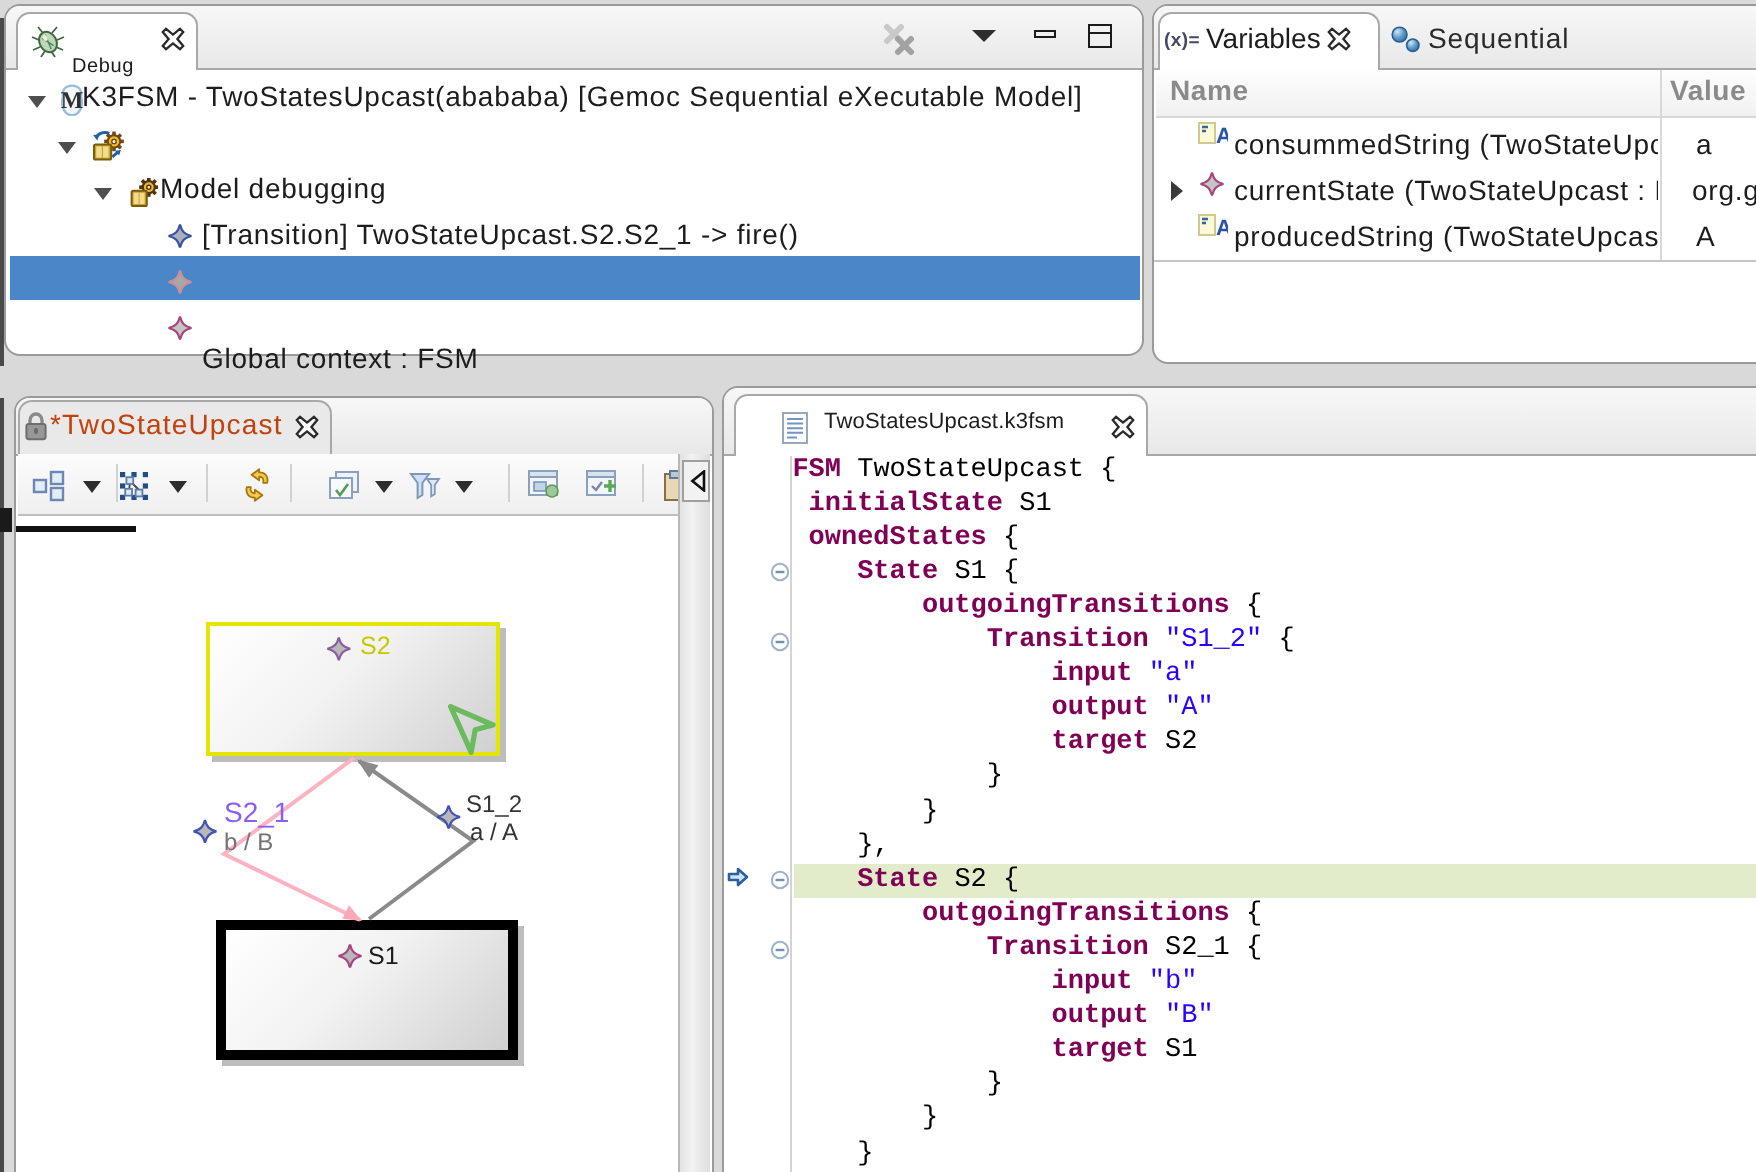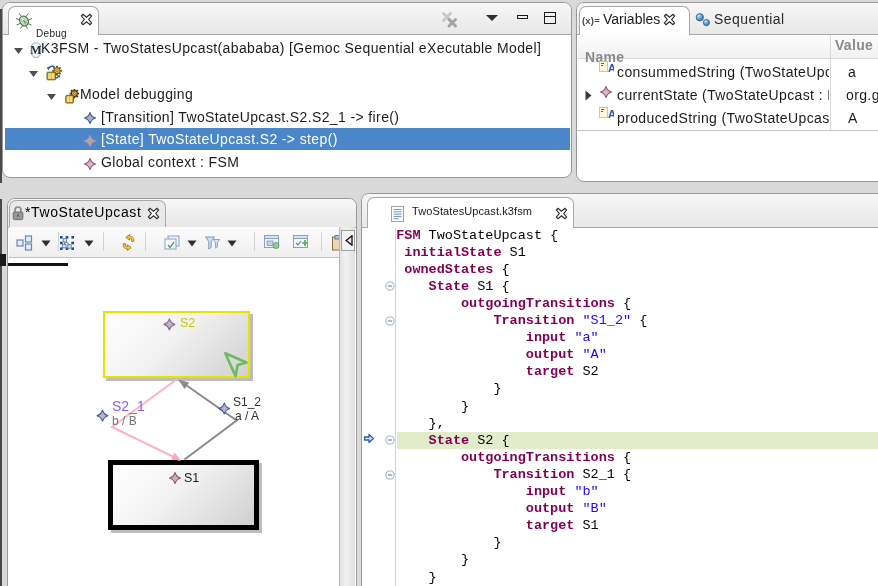--- a/index.html
+++ b/index.html
@@ -103,22 +103,21 @@
   <svg class="abs" style="left:81px;top:132px" width="12" height="12" viewBox="0 0 12 12">
       <path d="M6 0.3 C6.9 3.8 8.2 5.1 11.7 6 C8.2 6.9 6.9 8.2 6 11.7 C5.1 8.2 3.8 6.9 0.3 6 C3.8 5.1 5.1 3.8 6 0.3 Z" fill="#a8a8a8" stroke="#c88f9b" stroke-width="1.1"></path>
     </svg>
   <svg class="abs" style="left:81px;top:155px" width="12" height="12" viewBox="0 0 12 12">
       <path d="M6 0.3 C6.9 3.8 8.2 5.1 11.7 6 C8.2 6.9 6.9 8.2 6 11.7 C5.1 8.2 3.8 6.9 0.3 6 C3.8 5.1 5.1 3.8 6 0.3 Z" fill="#c4c4c4" stroke="#a8447c" stroke-width="1.1"></path>
     </svg>
 
   <div class="trow" style="left:38px;top:35px;height:20px;line-height:20px;" id="dr1">K3FSM - TwoStatesUpcast(abababa) [Gemoc Sequential eXecutable Model]</div>
   <div class="trow" style="left:77px;top:81px;height:20px;line-height:20px;">Model debugging</div>
   <div class="trow" style="left:98px;top:104px;height:20px;line-height:20px;">[Transition] TwoStateUpcast.S2.S2_1 -&gt; fire()</div>
-  <div class="trow" style="left:98px;top:126px;height:20px;line-height:20px;color:#fff;">[State] TwoStateUpcast.S2 -&gt; step()</div>
-  <div class="trow" style="left:98px;top:149px;height:20px;line-height:20px;">Global context : FSM</div>
+  <div class="trow" style="left:98px;top:166px;height:20px;line-height:20px;">Global context : FSM</div>
 </div>
 
 <div class="panel" style="left:576px;top:2px;width:310px;height:180px;border-radius:8px 0 0 8px;">
   <div class="tabbar" style="height:31px;border-radius:7px 0 0 0;"></div>
   <div class="tab" style="left:2px;top:3px;width:111px;height:29px;"></div>
   <div class="abs" style="left:5px;top:12px;font-size:9.5px;color:#46465f;font-weight:bold;letter-spacing:0.2px;">(x)=</div>
   <div class="abs" style="left:26px;top:8px;font-size:14px;color:#1c1c1c;">Variables</div>
   <svg class="abs" style="left:86px;top:10px" width="13" height="13" viewBox="0 0 13 13">
       <path d="M1.4 3 L3 1.4 L6.5 4.3 L10 1.4 L11.6 3 L8.7 6.5 L11.6 10 L10 11.6 L6.5 8.7 L3 11.6 L1.4 10 L4.3 6.5 Z" fill="#fefefe" stroke="#2a2a2a" stroke-width="1.15" stroke-linejoin="miter"></path>
     </svg>
@@ -129,21 +128,21 @@
           <stop offset="0.5" stop-color="#5b96c8"></stop>
           <stop offset="1" stop-color="#2a5f94"></stop>
     </radialGradient>
       </defs>
     <circle cx="4.8" cy="5.3" r="3.7" fill="url(#bpg)" stroke="#2a5f94" stroke-width="0.8"></circle>
     <circle cx="11.4" cy="10.6" r="3.1" fill="url(#bpg)" stroke="#2a5f94" stroke-width="0.8"></circle>
   </svg>
   <div class="abs" style="left:137px;top:8px;font-size:14px;color:#2a2a2a;letter-spacing:0.45px;">Sequential</div>
 
   <div class="abs" style="left:1px;top:32px;right:0;height:23px;background:linear-gradient(#fdfdfd,#f1f1f1);border-bottom:1px solid #d8d8d8;"></div>
-  <div class="abs" style="left:8px;top:33px;height:18px;line-height:18px;font-size:14px;font-weight:bold;color:#8a8a8a;letter-spacing:0.3px;margin-top:12px;">Name</div>
+  <div class="abs" style="left:8px;top:33px;height:18px;line-height:18px;font-size:14px;font-weight:bold;color:#8a8a8a;letter-spacing:0.3px;">Name</div>
   <div class="abs" style="left:258px;top:33px;height:18px;line-height:18px;font-size:14px;font-weight:bold;color:#8a8a8a;letter-spacing:0.3px;">Value</div>
   <div class="abs" style="left:253px;top:32px;width:1px;height:96px;background:#d8d8d8;"></div>
   <div class="abs" style="left:0;top:127px;right:0;height:1px;background:#c5c5c5;"></div>
   <svg class="abs" style="left:8px;top:87px" width="7" height="11" viewBox="0 0 7 11">
       <path d="M0.5 0.5 L6.5 5.5 L0.5 10.5 Z" fill="#3a3a3a"></path>
     </svg>
   <svg class="abs" style="left:22px;top:57px" width="15" height="13" viewBox="0 0 15 13">
     <rect x="0.5" y="1.5" width="8" height="10" fill="#fdf9d8" stroke="#cfc98e"></rect>
     <path d="M2 3.5 h3 M2 5.5 h2" stroke="#3465a4" stroke-width="1.2"></path>
     <text x="9" y="11.5" font-size="11" font-weight="bold" fill="#2853a8" font-family="Liberation Sans">A</text>
@@ -165,21 +164,21 @@
 </div>
 
 <div class="panel" style="left:7px;top:198px;width:350px;height:395px;border-radius:8px 8px 0 0;">
   <div class="tabbar" style="height:28px;border-radius:7px 7px 0 0;"></div>
   <div class="tab" style="left:1px;top:1px;width:157px;height:27px;background:#e9e9e9;"></div>
   <svg class="abs" style="left:4px;top:7px" width="12" height="15" viewBox="0 0 12 15" id="lockicon">
     <path d="M3 6 V4.2 A3 3.2 0 0 1 9 4.2 V6" fill="none" stroke="#8a8a8a" stroke-width="1.7"></path>
     <rect x="1.2" y="6" width="9.6" height="7.6" rx="1.2" fill="#979797" stroke="#6e6e6e"></rect>
     <rect x="5" y="8" width="2" height="3" rx="1" fill="#6a6a6a"></rect>
   </svg>
-  <div class="abs" style="left:17px;top:5px;font-size:14px;color:#000000;letter-spacing:0.6px;">*TwoStateUpcast</div>
+  <div class="abs" style="left:17px;top:5px;font-size:14px;color:#c2410c;letter-spacing:0.6px;">*TwoStateUpcast</div>
   <svg class="abs" style="left:139px;top:8px" width="13" height="13" viewBox="0 0 13 13">
       <path d="M1.4 3 L3 1.4 L6.5 4.3 L10 1.4 L11.6 3 L8.7 6.5 L11.6 10 L10 11.6 L6.5 8.7 L3 11.6 L1.4 10 L4.3 6.5 Z" fill="#fefefe" stroke="#2a2a2a" stroke-width="1.15" stroke-linejoin="miter"></path>
     </svg>
 
   <div class="abs" style="left:1px;top:28px;right:1px;height:30px;background:linear-gradient(#fcfcfc,#efefef);border-bottom:1px solid #c0c0c0;" id="dtoolbar"></div>
   <svg class="abs" style="left:8px;top:36px" width="17" height="16" viewBox="0 0 17 16">
     <rect x="1" y="5" width="6" height="6" fill="#e4ecf6" stroke="#6a88b4" stroke-width="1.2"></rect>
     <rect x="9.5" y="1" width="6" height="6" fill="#e4ecf6" stroke="#6a88b4" stroke-width="1.2"></rect>
     <rect x="9.5" y="9" width="6" height="6" fill="#e4ecf6" stroke="#6a88b4" stroke-width="1.2"></rect>
   </svg>

